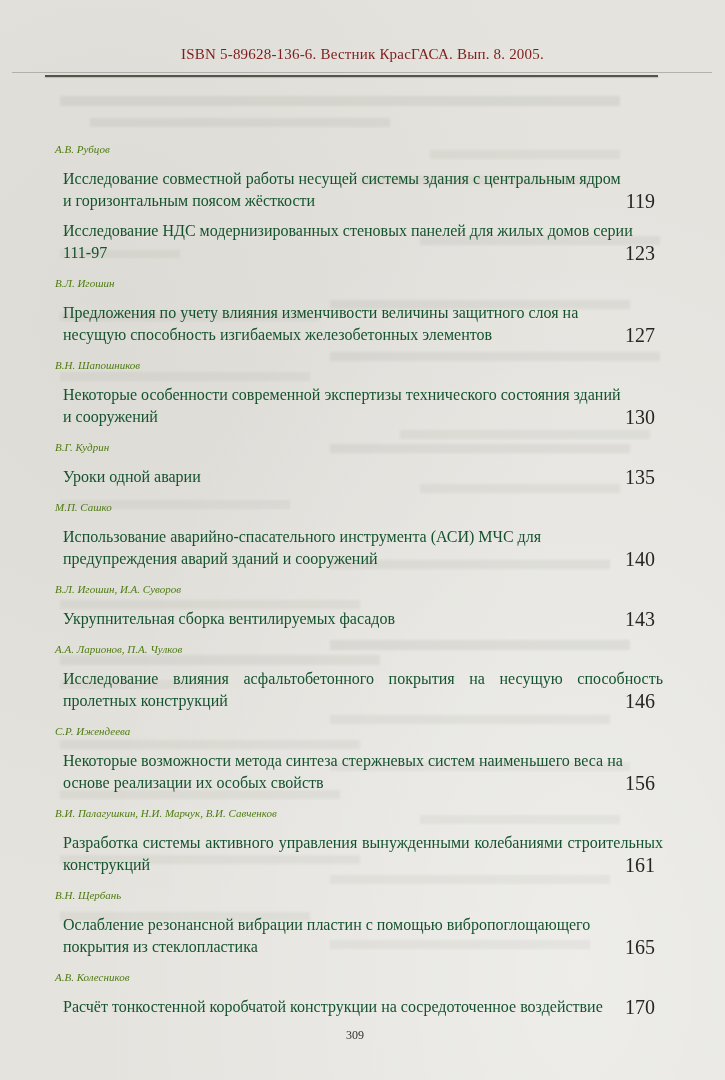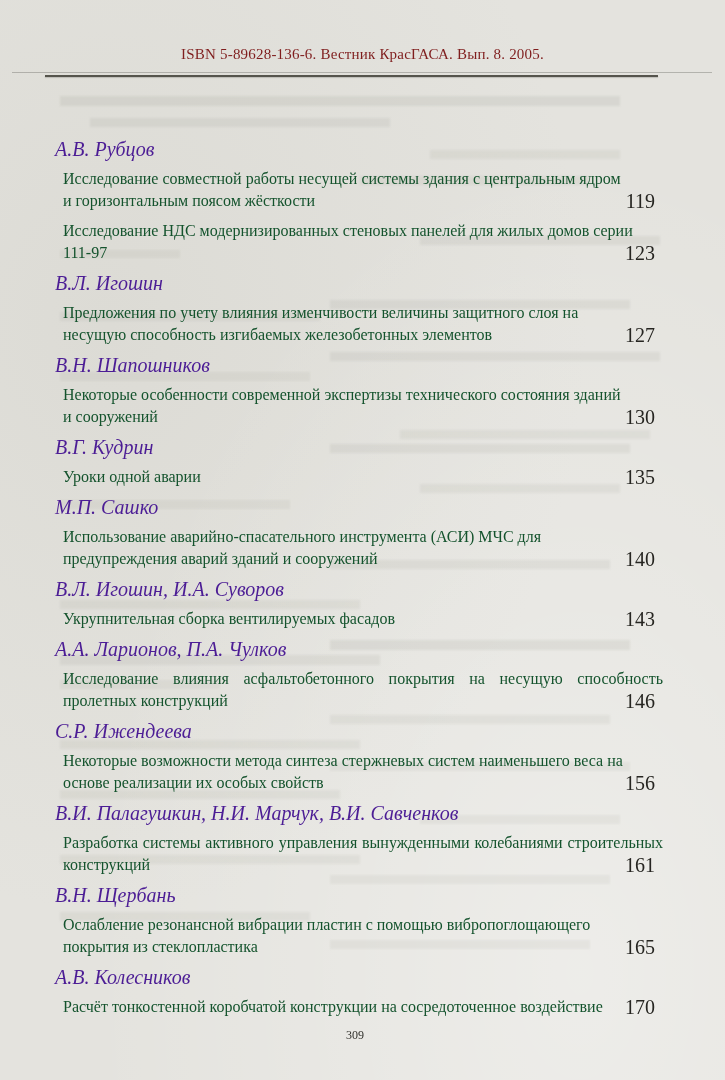--- a/index.html
+++ b/index.html
@@ -57,21 +57,21 @@
       60px 855px,330px 875px,60px 912px,330px 940px;
   }
   .header{
     position:absolute;top:46px;left:0;width:725px;text-align:center;
     font-size:15px;letter-spacing:.2px;color:#7f1d1d;
   }
   .rule{position:absolute;left:12px;top:72px;width:700px;height:1px;background:rgba(90,90,82,.35);}
   .rule2{position:absolute;left:45px;top:75px;width:613px;height:2px;background:#55544c;box-shadow:0 1px 1px rgba(85,84,76,.25);}
   .toc{position:absolute;top:138px;left:55px;width:600px;}
   .entry{position:relative;margin-bottom:6px;}
-  .authors{font-style:italic;font-size:20px;line-height:22px;color:#4c1d95;}
+  .authors{font-style:italic;font-size:11px;line-height:22px;color:#4d7c0f;}
   .title{margin:8px;font-size:16px;line-height:22px;width:95%;color:#14532d;}
   .title.justify{width:100%;text-align:justify;}
   .pagenum{position:absolute;right:0;bottom:0;font-size:20px;line-height:22px;color:#262521;}
   .folio{position:absolute;top:1028px;left:55px;width:600px;text-align:center;font-size:12px;color:#31302b;}
 </style>
 </head>
 <body>
 
 <div class="ghost"></div>
 

